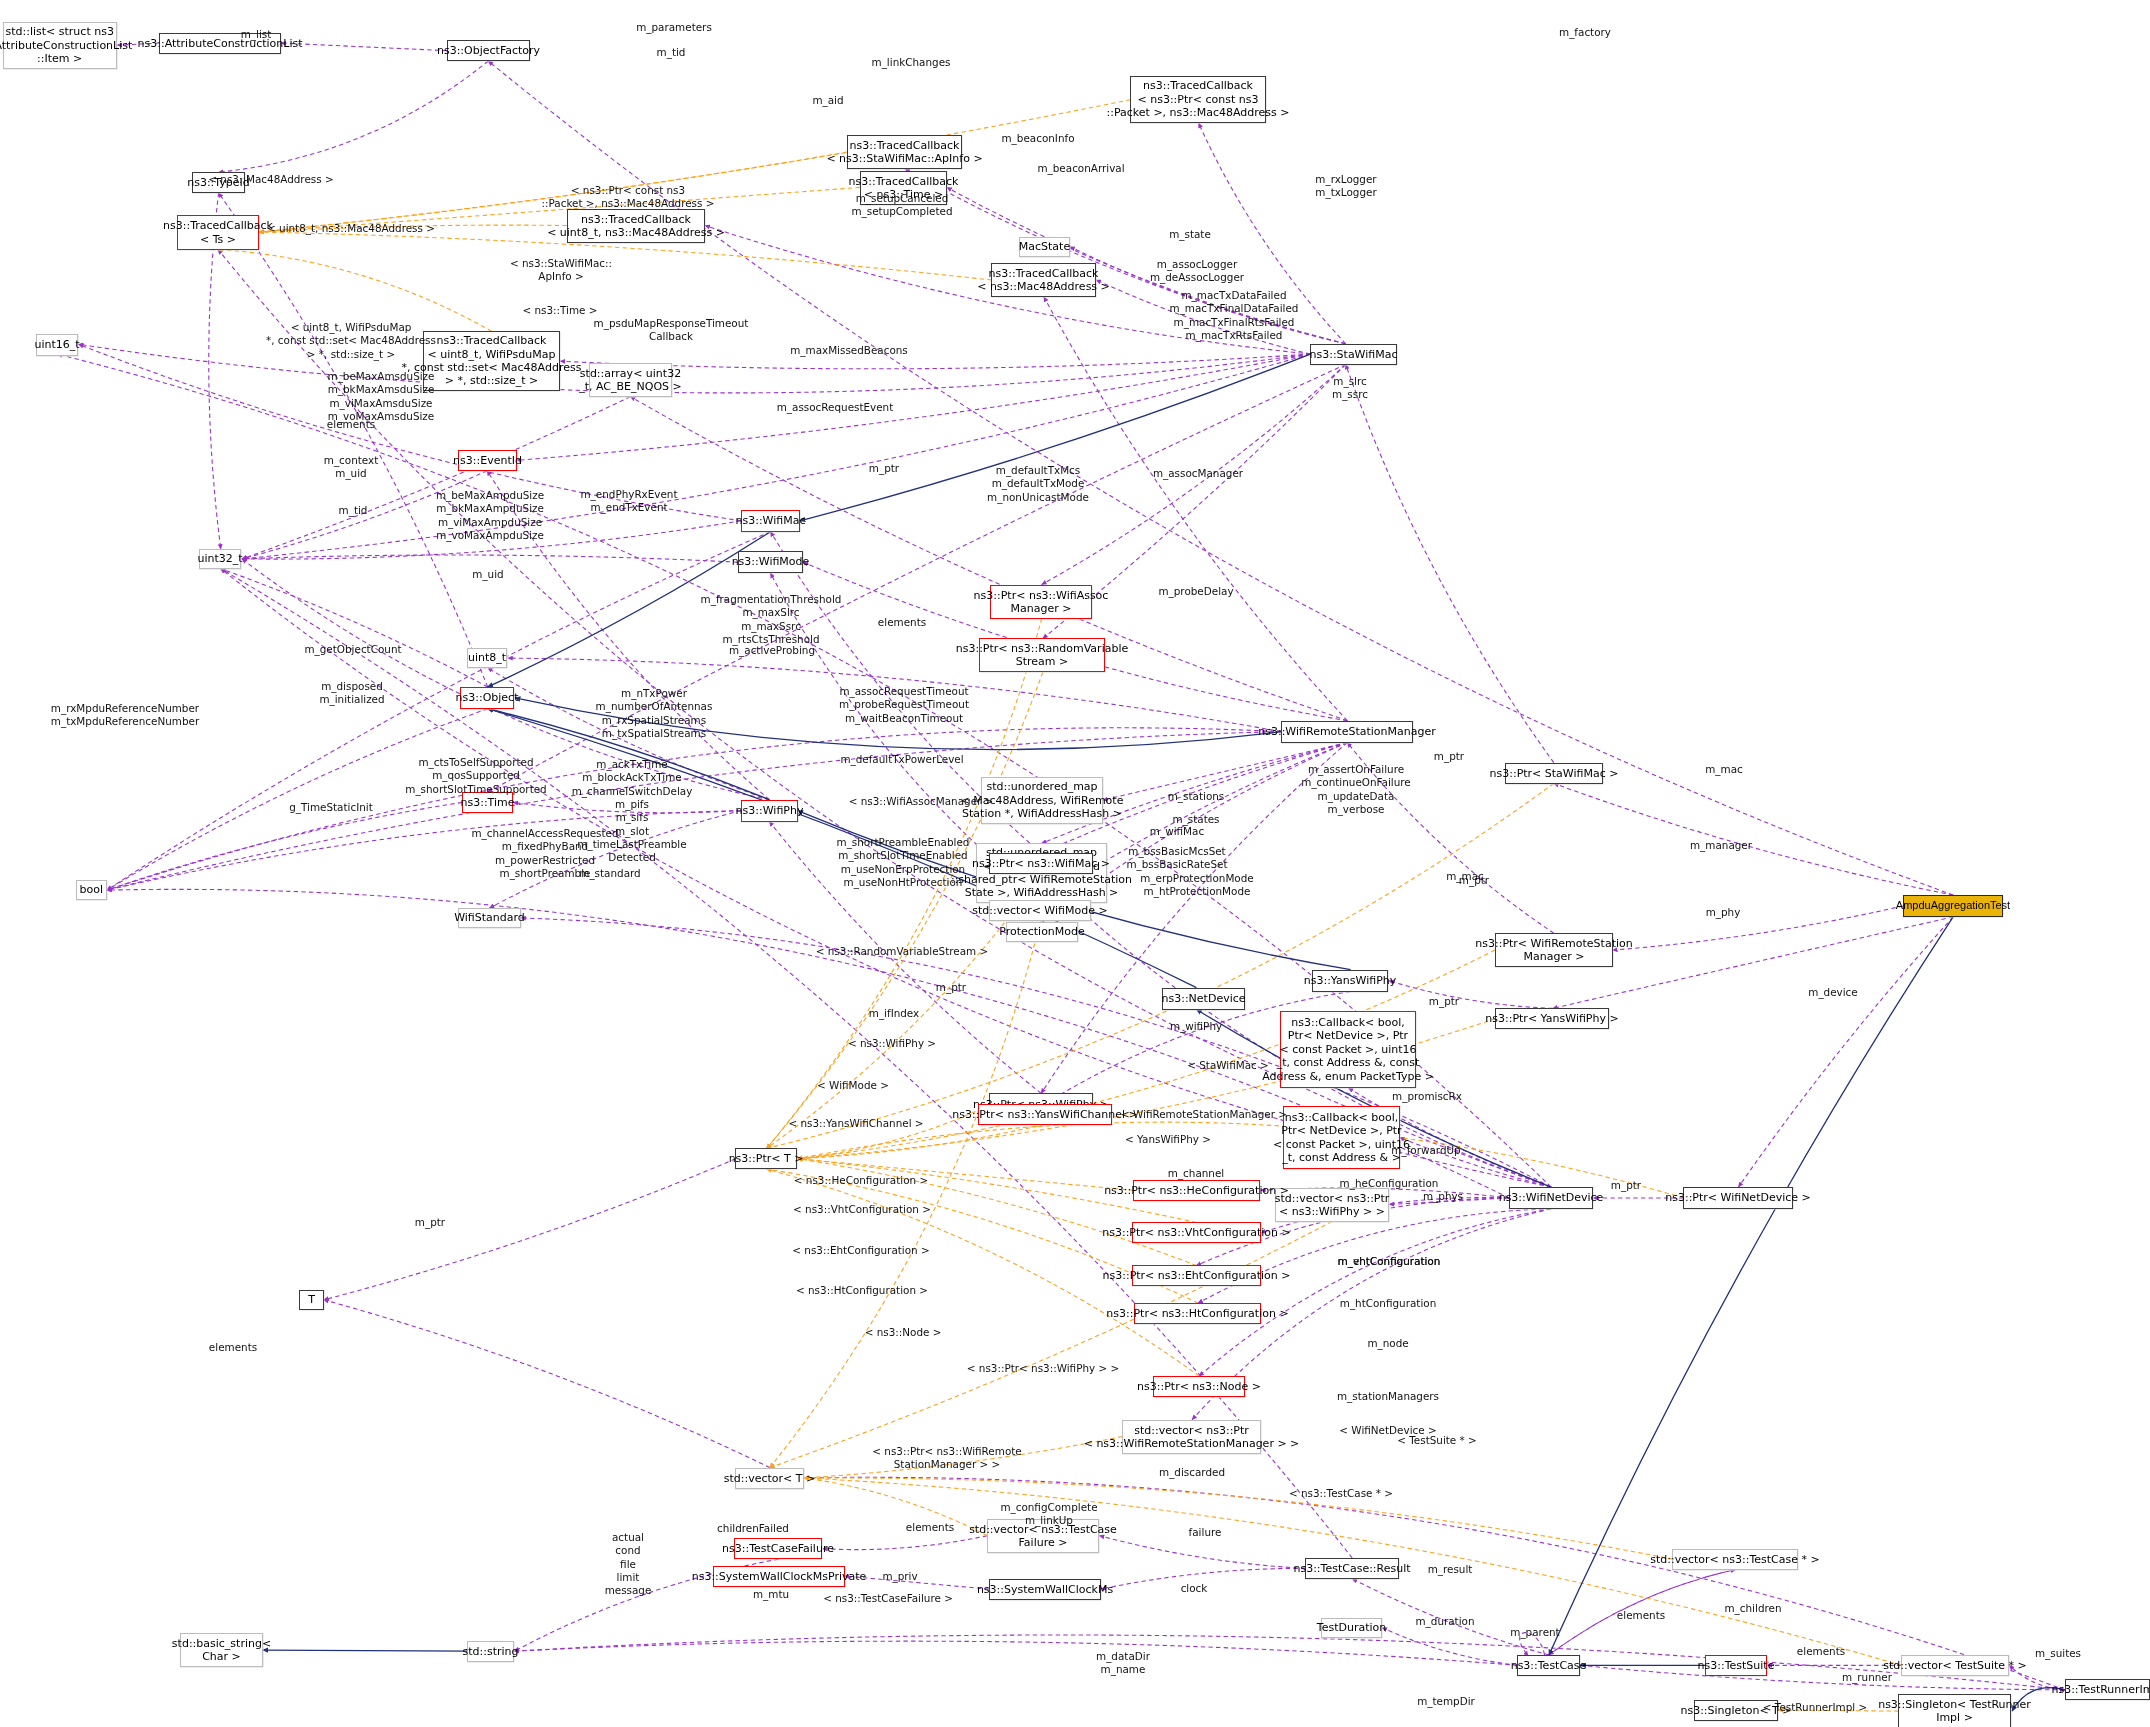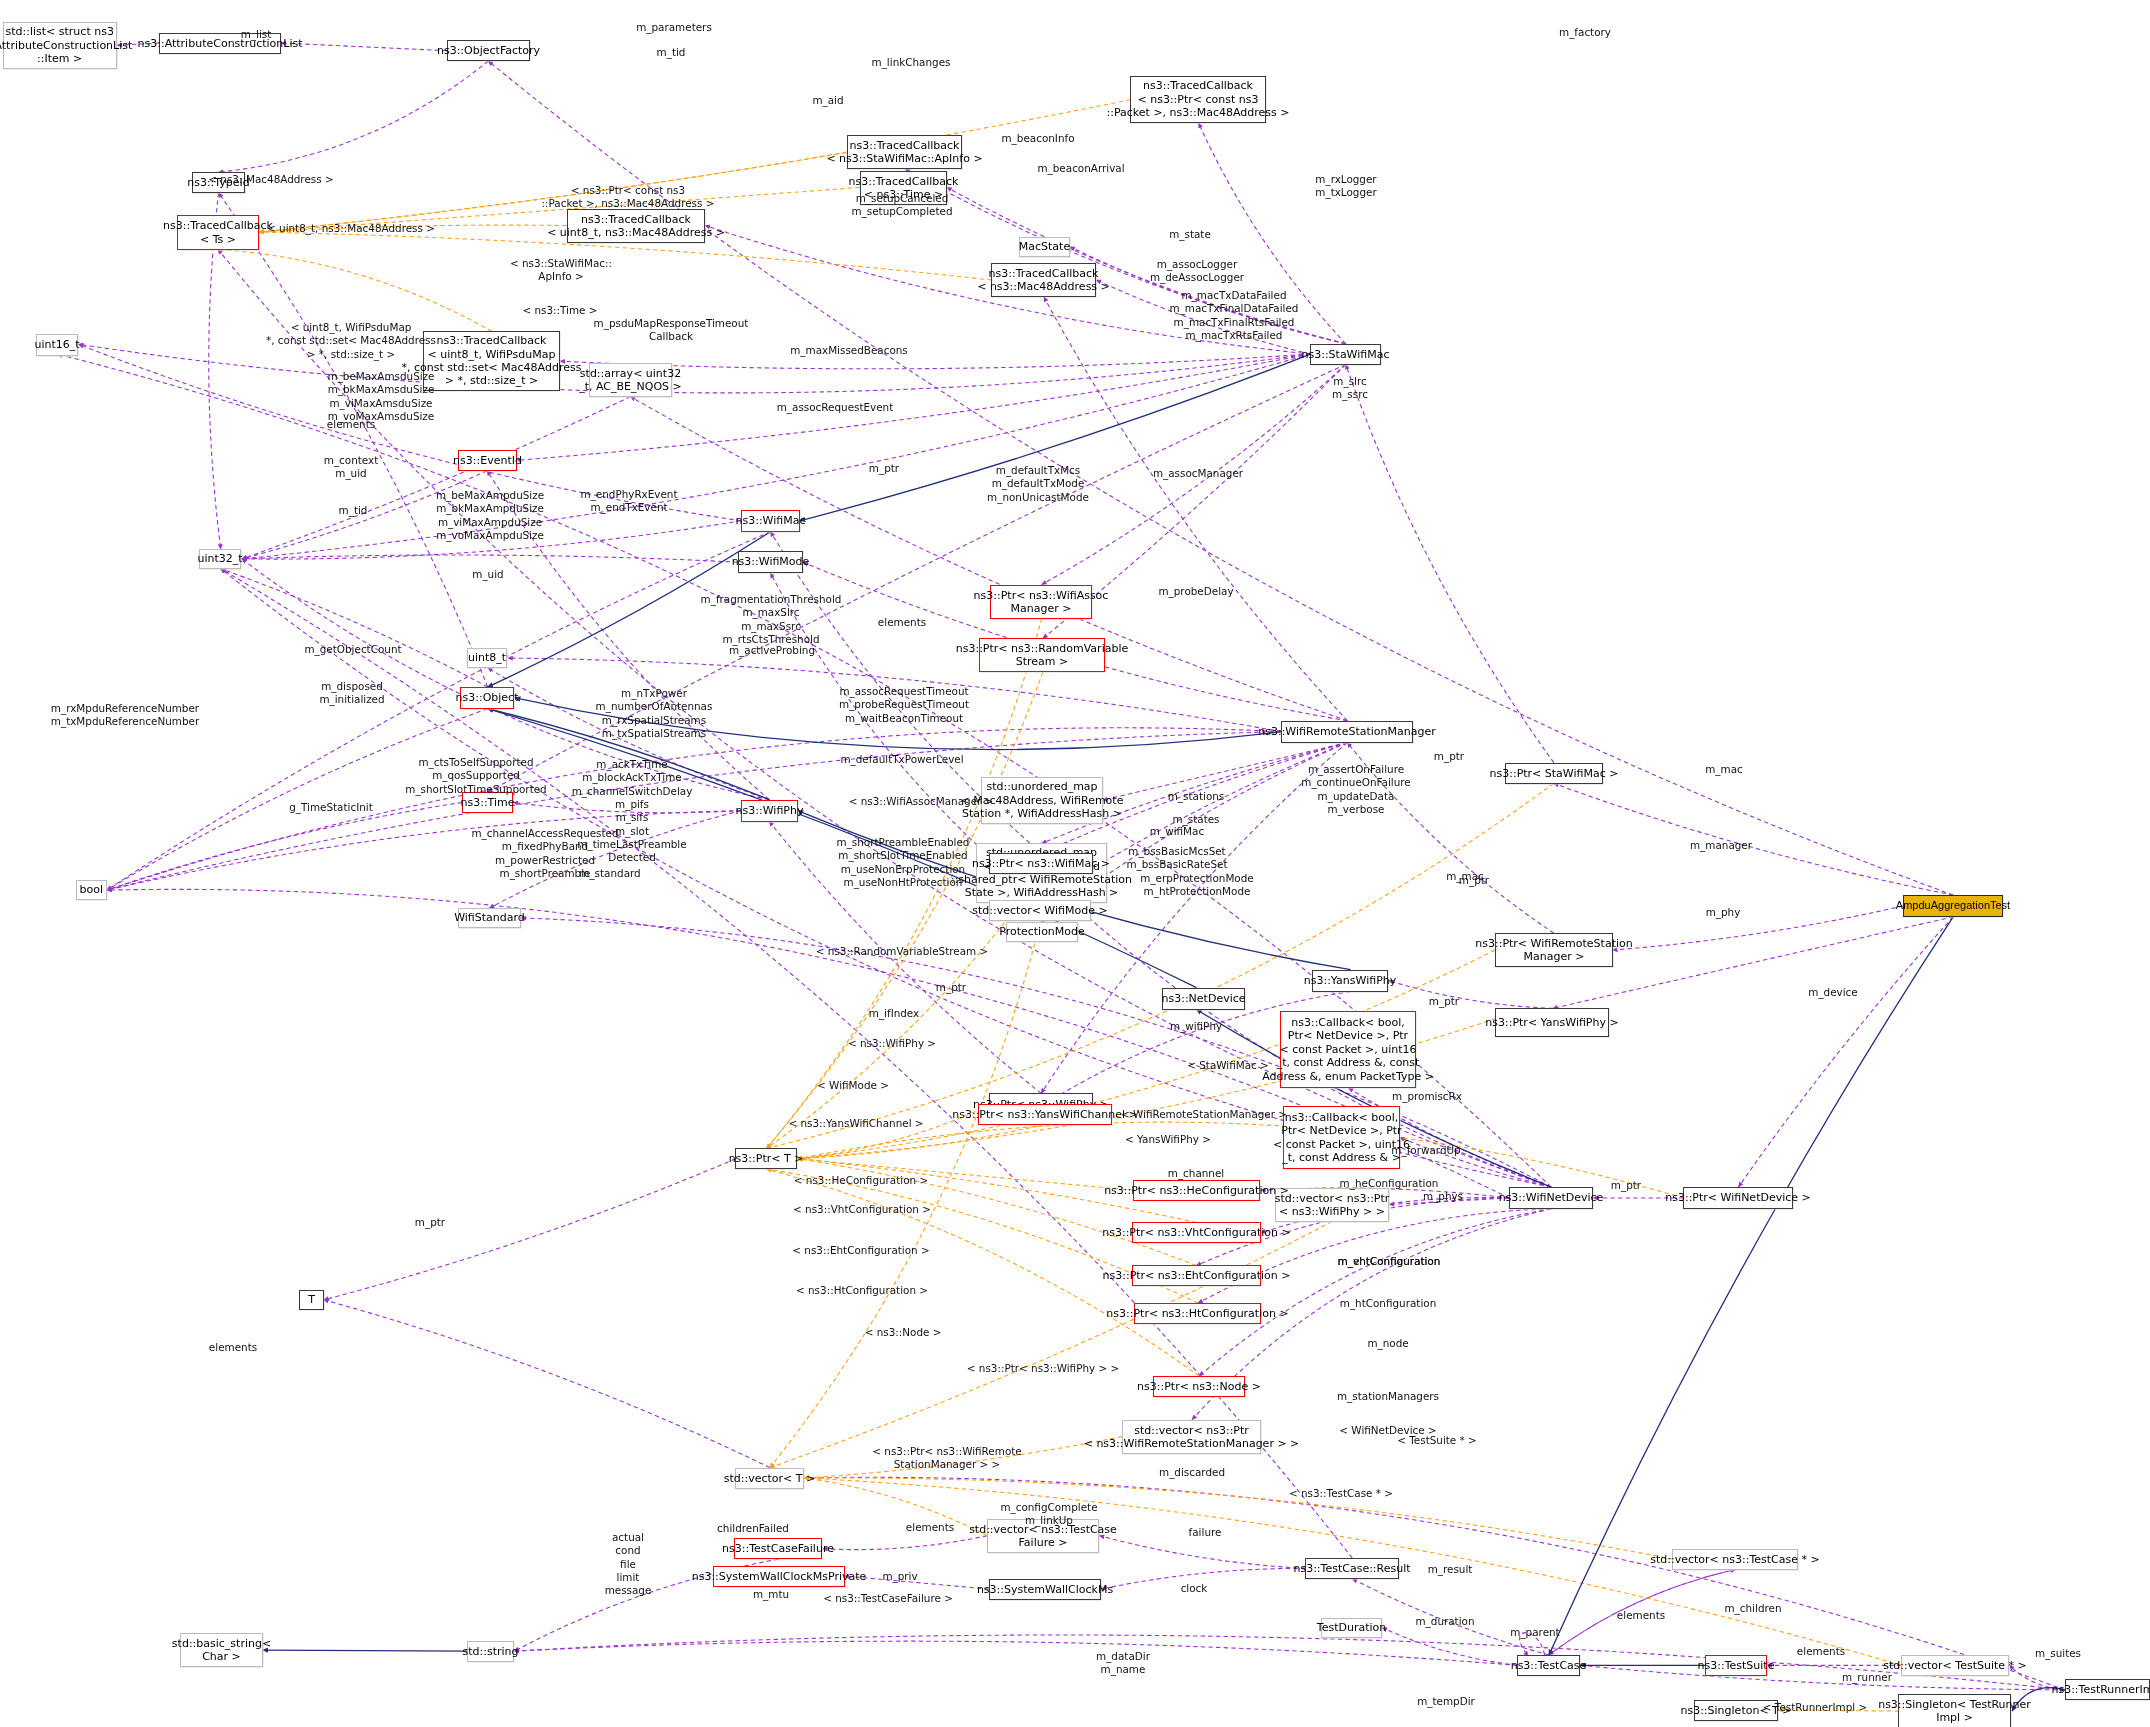--- a/index.html
+++ b/index.html
@@ -213,21 +213,21 @@
         <div>*, const std::set&lt; Mac48Address</div>
         <div>&gt; *, std::size_t &gt;</div>
       </div>
       <div class="node gray" style="left: 36px; top: 334px; width: 42px; height: 22px;">
         <div>uint16_t</div>
       </div>
       <div class="node gray" style="left: 589px; top: 363px; width: 83px; height: 34px;">
         <div>std::array&lt; uint32</div>
         <div>_t, AC_BE_NQOS &gt;</div>
       </div>
-      <div class="node " style="left: 1310px; top: 344px; width: 71px; height: 21px;">
+      <div class="node " style="left: 1310px; top: 344px; width: 87px; height: 21px;">
         <div>ns3::StaWifiMac</div>
       </div>
       <div class="node red" style="left: 458px; top: 450px; width: 59px; height: 21px;">
         <div>ns3::EventId</div>
       </div>
       <div class="node red" style="left: 741px; top: 510px; width: 59px; height: 22px;">
         <div>ns3::WifiMac</div>
       </div>
       <div class="node " style="left: 738px; top: 551px; width: 65px; height: 22px;">
         <div>ns3::WifiMode</div>
@@ -290,21 +290,21 @@
       </div>
       <div class="node gray" style="left: 989px; top: 900px; width: 102px; height: 21px;">
         <div>std::vector&lt; WifiMode &gt;</div>
       </div>
       <div class="node " style="left: 1162px; top: 988px; width: 83px; height: 22px;">
         <div>ns3::NetDevice</div>
       </div>
       <div class="node " style="left: 1312px; top: 970px; width: 76px; height: 22px;">
         <div>ns3::YansWifiPhy</div>
       </div>
-      <div class="node " style="left: 1495px; top: 1008px; width: 114px; height: 29px;">
+      <div class="node " style="left: 1495px; top: 1008px; width: 114px; height: 21px;">
         <div>ns3::Ptr&lt; YansWifiPhy &gt;</div>
       </div>
       <div class="node " style="left: 989px; top: 1093px; width: 104px; height: 24px;">
         <div>ns3::Ptr&lt; ns3::WifiPhy &gt;</div>
       </div>
       <div class="node red" style="left: 1280px; top: 1011px; width: 136px; height: 77px;">
         <div>ns3::Callback&lt; bool,</div>
         <div>Ptr&lt; NetDevice &gt;, Ptr</div>
         <div>&lt; const Packet &gt;, uint16</div>
         <div>_t, const Address &amp;, const</div>

